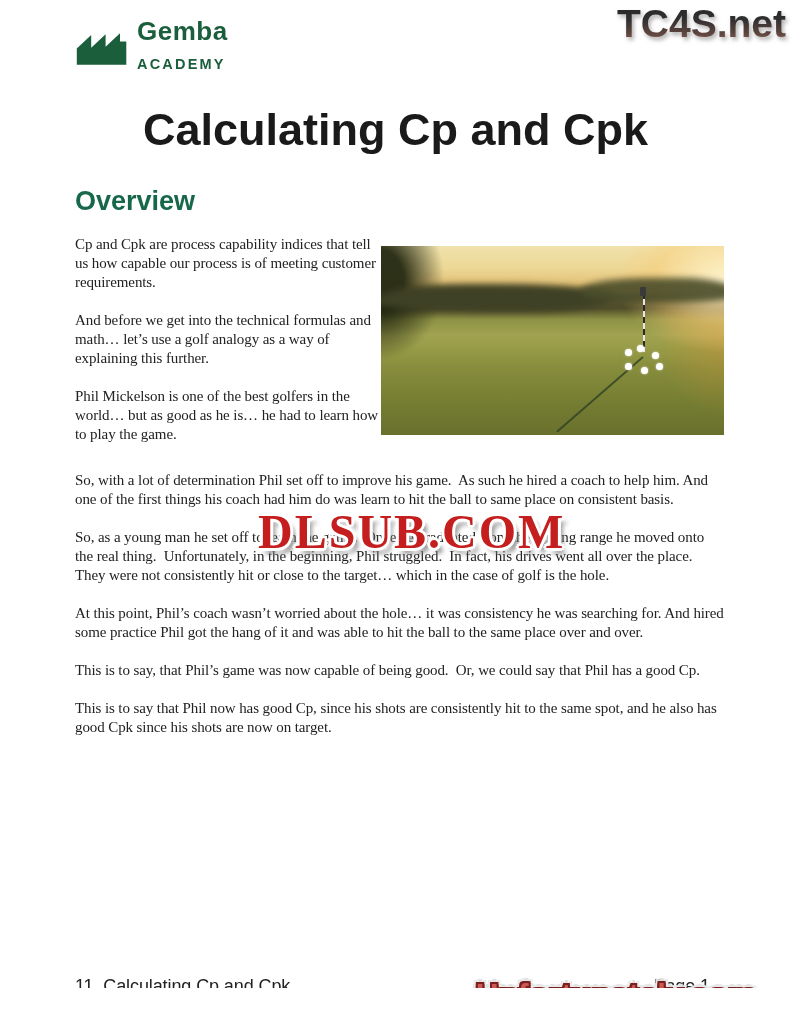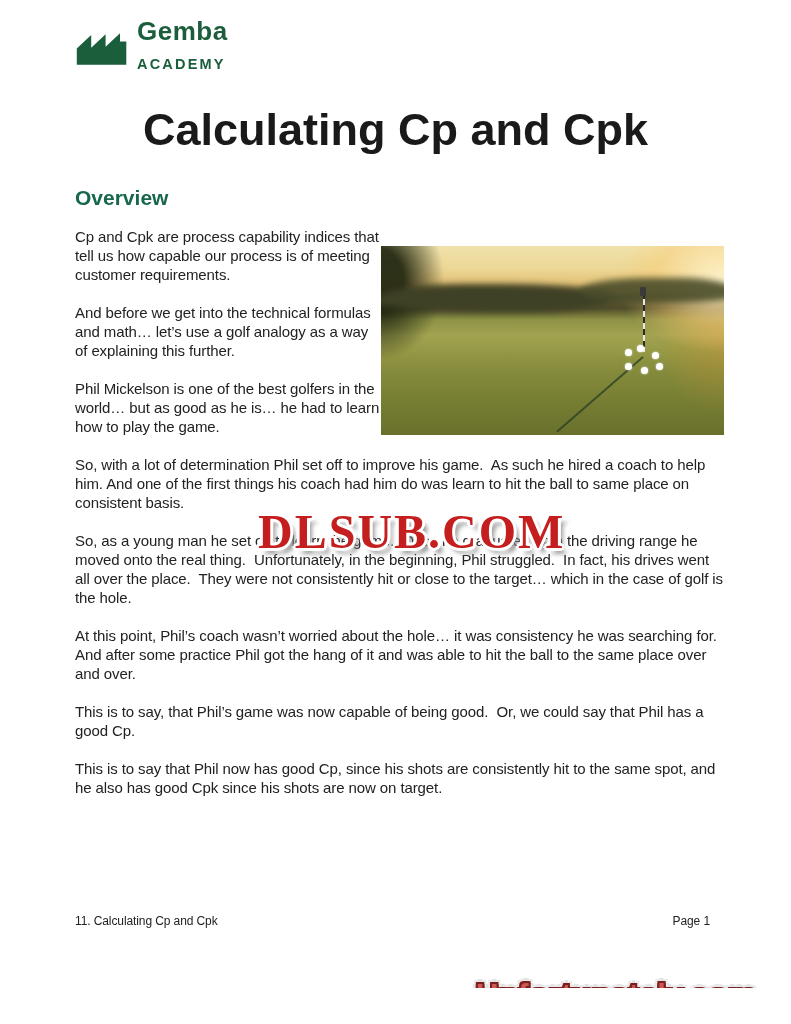--- a/index.html
+++ b/index.html
@@ -52,29 +52,29 @@
   }
 
   
   .title {
     position: absolute; top: 104px; left: 0; width: 100%;
     text-align: center;
     font-size: 45px; font-weight: bold; color: #1a1a1a;
   }
   .overview {
     position: absolute; left: 75px; top: 186px;
-    font-size: 21px; font-weight: bold; color: #17684a; text-align: center;
+    font-size: 27px; font-weight: bold; color: #17684a; text-align: center;
   }
 
   
   .content {
     position: absolute; left: 75px; top: 227px; width: 649px;
     font-size: 15px; line-height: 19px; letter-spacing: -0.1px; color: #222;
   }
-  .content p { margin: 0 0 19px 0; white-space: pre-wrap; }
+  .content p { margin: 8px 0 19px 0; white-space: pre-wrap; font-family: Liberation Serif, serif; }
   .row { display: flex; align-items: flex-start; }
   .col-left { width: 306px; flex: 0 0 306px; }
 
   
   .golf {
     position: relative; flex: 0 0 343px;
     width: 343px; height: 189px; margin-top: 19px;
     overflow: hidden;
     background:
       radial-gradient(ellipse 45% 55% at 100% 18%, rgba(255,245,208,0.95), rgba(250,205,120,0.45) 45%, rgba(250,205,120,0) 70%),
@@ -99,42 +99,43 @@
   .ball.b2 { left: 74.6%; top: 52.5%; }
   .ball.b3 { left: 79.0%; top: 56.0%; }
   .ball.b4 { left: 80.2%; top: 62.0%; }
   .ball.b5 { left: 75.8%; top: 64.0%; }
   .ball.b6 { left: 71.2%; top: 62.0%; }
   .shadow-line { position: absolute; left: 76.5%; top: 58%; width: 114px; height: 2px;
                  background: rgba(40,62,35,0.75); transform: rotate(139deg); transform-origin: left center; }
 
   
   .footer {
-    position: absolute; left: 75px; right: 81px; top: 914px;
+    position: absolute; left: 75px; right: 81px; top: 976px;
     display: flex; justify-content: space-between;
-    font-size: 12px; letter-spacing: -0.1px; color: #222;
+    font-size: 18px; letter-spacing: -0.1px; color: #222;
   }
 </style>
 </head>
 <body>
 
 <div class="page">
 
   <div class="logo">
     <span>
       <svg width="54" height="46" viewBox="0 0 60 48">
         <polygon fill="#1b5e3c" points="2,46 2,28 18,13 18,27 34,12 34,26 50,11 50,20 57,20 57,46"></polygon>
       </svg>
     </span>
     <span class="logo-text">
       <span class="logo-name">Gemba</span>
       <span class="logo-sub">ACADEMY</span>
     </span>
   </div>
 
+  <div class="wm-top">TC4S.net</div>
 
   <div class="title">Calculating Cp and Cpk</div>
 
   <div class="overview">Overview</div>
 
   <div class="content">
     <div class="row">
       <div class="col-left">
         <p>Cp and Cpk are process capability indices that tell us how capable our process is of meeting customer requirements.</p>
         <p>And before we get into the technical formulas and math… let’s use a golf analogy as a way of explaining this further.</p>
@@ -150,21 +151,21 @@
         <div class="ball b1"></div>
         <div class="ball b2"></div>
         <div class="ball b3"></div>
         <div class="ball b4"></div>
         <div class="ball b5"></div>
         <div class="ball b6"></div>
       </div>
     </div>
     <p>So, with a lot of determination Phil set off to improve his game.  As such he hired a coach to help him. And one of the first things his coach had him do was learn to hit the ball to same place on consistent basis.</p>
     <p>So, as a young man he set off to learn the game.  Once he graduated from the driving range he moved onto the real thing.  Unfortunately, in the beginning, Phil struggled.  In fact, his drives went all over the place.  They were not consistently hit or close to the target… which in the case of golf is the hole.</p>
-    <p>At this point, Phil’s coach wasn’t worried about the hole… it was consistency he was searching for. And after some practice Phil got the hang of it and was able to hit the ball to the same place over and over.</p>
+    <p>At this point, Phil’s coach wasn’t worried about the hole… it was consistency he was searching for. And hired some practice Phil got the hang of it and was able to hit the ball to the same place over and over.</p>
     <p>This is to say, that Phil’s game was now capable of being good.  Or, we could say that Phil has a good Cp.</p>
     <p>This is to say that Phil now has good Cp, since his shots are consistently hit to the same spot, and he also has good Cpk since his shots are now on target.</p>
   </div>
 
   <div class="wm-mid">DLSUB.COM</div>
 
   <div class="footer">
     <span>11. Calculating Cp and Cpk</span>
     <span>Page 1</span>
   </div>

